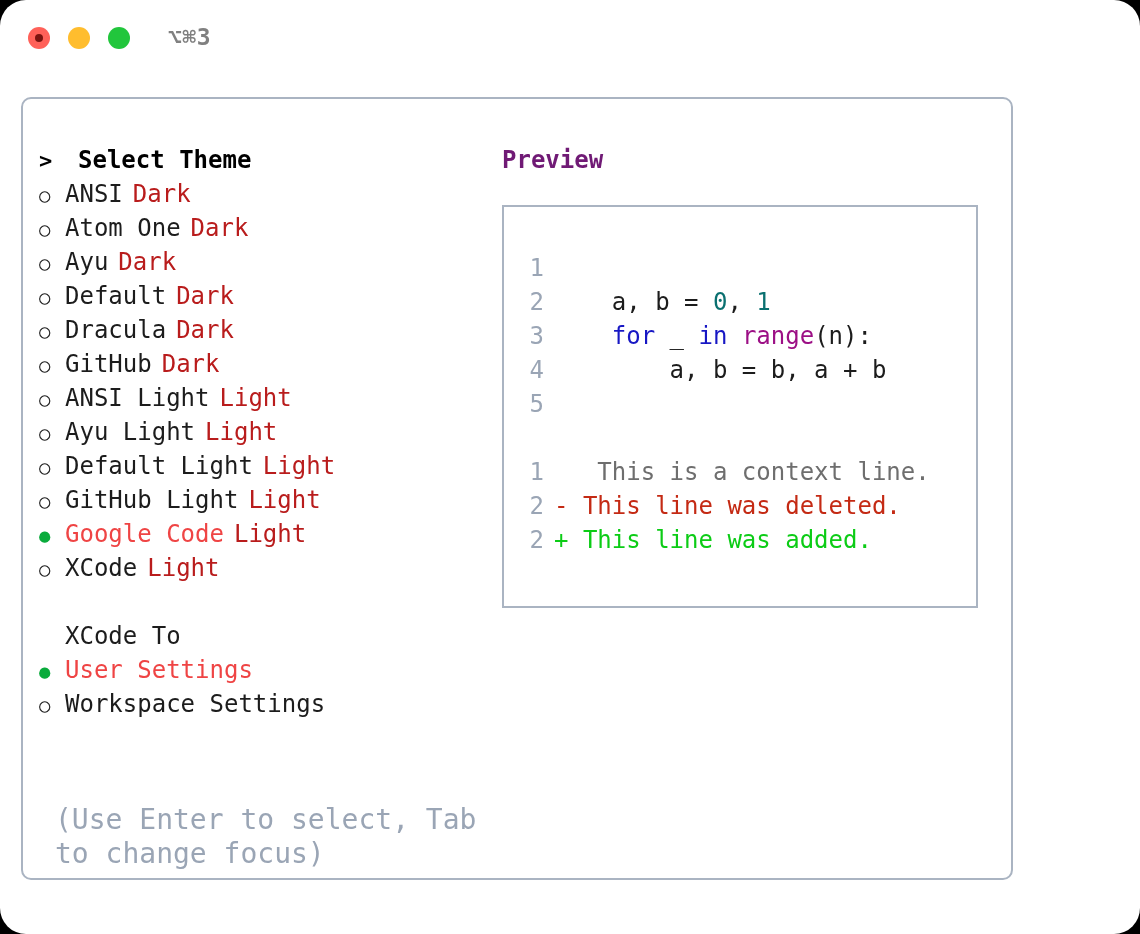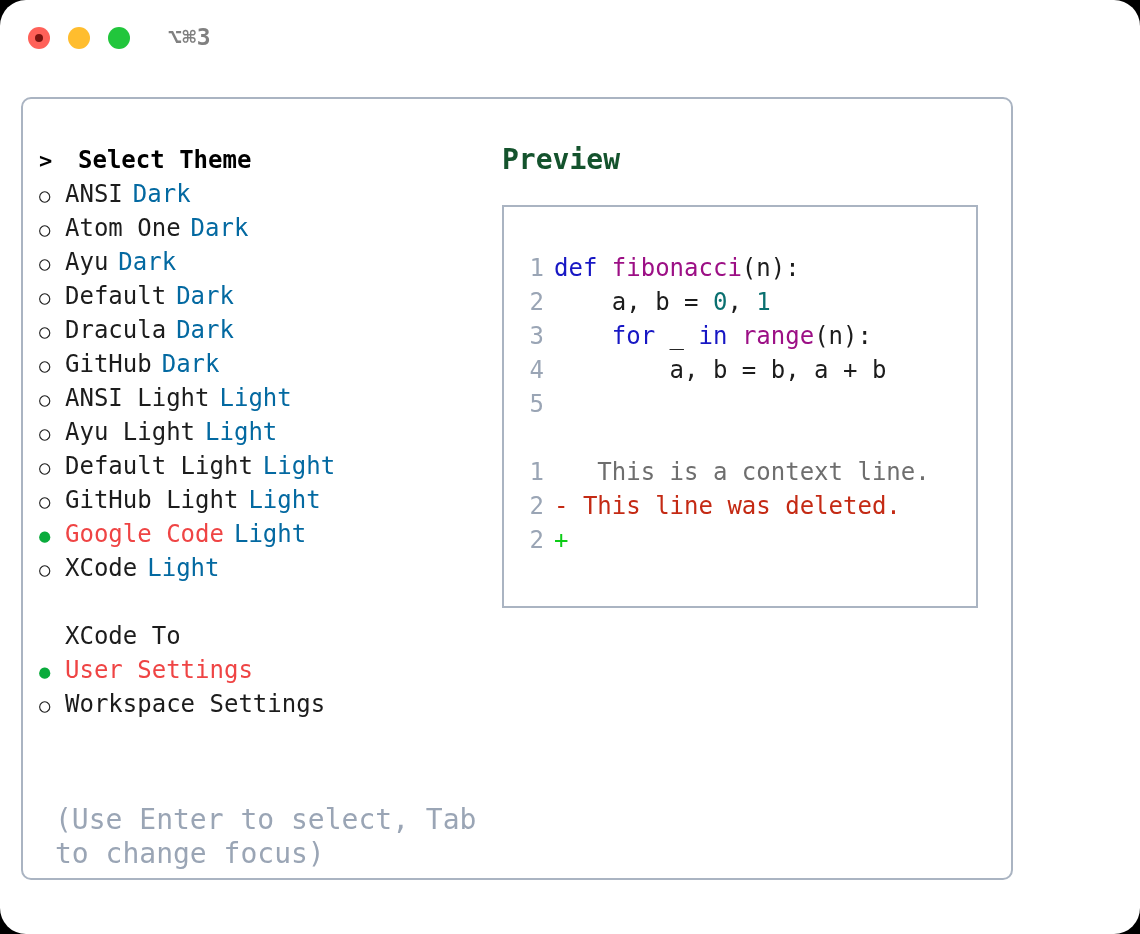--- a/index.html
+++ b/index.html
@@ -135,21 +135,21 @@
 
   .row-label { color: #1c1c1c; }
   .row-label.header {
     font-weight: 700;
     color: #000000;
     margin-left: 13px;
   }
   .row-label.selected { color: #ef4444; }
 
   .row-suffix {
-    color: #0369a1;
+    color: #b91c1c;
     margin-left: 10px;
   }
 
   .spacer-row { height: 34px; }
 
   .hint {
     position: absolute;
     left: 16px;
     top: 660px;
     width: 430px;
@@ -160,24 +160,24 @@
 
   
   .col-right {
     position: absolute;
     left: 479px;
     top: 44px;
     width: 500px;
   }
 
   .preview-title {
-    font-size: 28px;
+    font-size: 24px;
     line-height: 34px;
     font-weight: 700;
-    color: #14532d;
+    color: #701a75;
     white-space: pre;
   }
 
   .preview-box {
     position: absolute;
     left: 0;
     top: 62px;
     width: 476px;
     height: 403px;
     box-sizing: border-box;
@@ -328,21 +328,20 @@
       </div>
 
       <div class="col-right">
         <div class="preview-title">Preview</div>
 
         <div class="preview-box">
           <div class="code-area">
 
             <div class="code-line">
               <span class="gutter">1</span>
-              <span class="code-text"><span class="tok-kw">def </span><span class="tok-fn">fibonacci</span><span class="tok-pln">(n):</span></span>
             </div>
 
             <div class="code-line">
               <span class="gutter">2</span>
               <span class="code-text"><span class="tok-pln">    a, b = </span><span class="tok-num">0</span><span class="tok-pln">, </span><span class="tok-num">1</span></span>
             </div>
 
             <div class="code-line">
               <span class="gutter">3</span>
               <span class="code-text"><span class="tok-pln">    </span><span class="tok-kw">for</span><span class="tok-pln"> _ </span><span class="tok-kw">in</span><span class="tok-pln"> </span><span class="tok-fn">range</span><span class="tok-pln">(n):</span></span>
@@ -364,21 +363,21 @@
               <span class="code-text diff-ctx"> </span><span class="code-text diff-ctx">  This is a context line.</span>
             </div>
 
             <div class="code-line">
               <span class="gutter">2</span>
               <span class="code-text diff-del">-</span><span class="code-text diff-del"> This line was deleted.</span>
             </div>
 
             <div class="code-line">
               <span class="gutter">2</span>
-              <span class="code-text diff-add">+</span>
+              <span class="code-text diff-add">+</span><span class="code-text diff-add"> This line was added.</span>
             </div>
 
           </div>
         </div>
       </div>
 
     </div>
   </div>
 </div>
 

